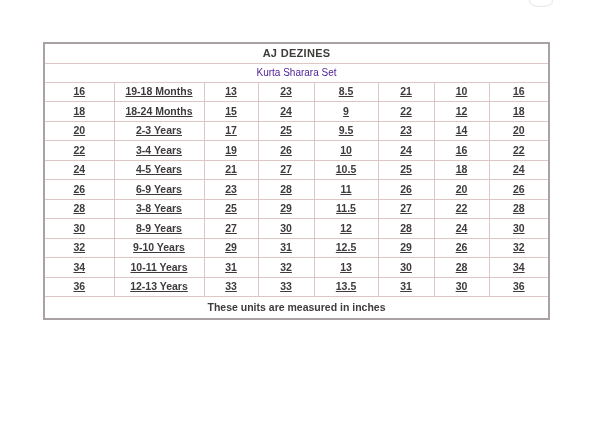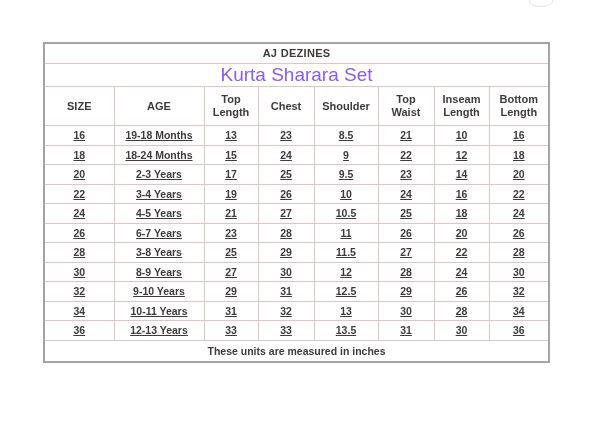--- a/index.html
+++ b/index.html
@@ -48,22 +48,22 @@
   .size-chart { border: 2px solid var(--outer_border); }
 
   tr.title-row td {
     height: 20px;
     font-size: 11px;
     letter-spacing: 0.3px;
   }
   tr.subtitle-row td {
     height: 19px;
     font-weight: normal;
-    font-size: 19px;
-    color: #8b5cf6;
+    font-size: 10px;
+    color: #4c1d95;
   }
   tr.header-row th {
     height: 39px;
     font-size: 11px;
   }
   tbody tr { height: 19.5px; text-decoration: underline; }
   tr.footer-row td { height: 22px; margin-top: 11px; }
 </style>
 </head>
 <body>
@@ -82,30 +82,20 @@
       <col style="width:55px">
       <col style="width:60px">
     </colgroup>
     <thead>
       <tr class="title-row">
         <td colspan="8">AJ DEZINES</td>
       </tr>
       <tr class="subtitle-row">
         <td colspan="8">Kurta Sharara Set</td>
       </tr>
-      <tr class="header-row">
-        <th>SIZE</th>
-        <th>AGE</th>
-        <th>Top Length</th>
-        <th>Chest</th>
-        <th>Shoulder</th>
-        <th>Top Waist</th>
-        <th>Inseam Length</th>
-        <th>Bottom Length</th>
-      </tr>
     </thead>
     <tbody>
         <tr>
           <td>16</td>
           <td>19-18 Months</td>
           <td>13</td>
           <td>23</td>
           <td>8.5</td>
           <td>21</td>
           <td>10</td>
@@ -146,21 +136,21 @@
           <td>4-5 Years</td>
           <td>21</td>
           <td>27</td>
           <td>10.5</td>
           <td>25</td>
           <td>18</td>
           <td>24</td>
         </tr>
         <tr>
           <td>26</td>
-          <td>6-7 Years</td>
+          <td>6-9 Years</td>
           <td>23</td>
           <td>28</td>
           <td>11</td>
           <td>26</td>
           <td>20</td>
           <td>26</td>
         </tr>
         <tr>
           <td>28</td>
           <td>3-8 Years</td>

